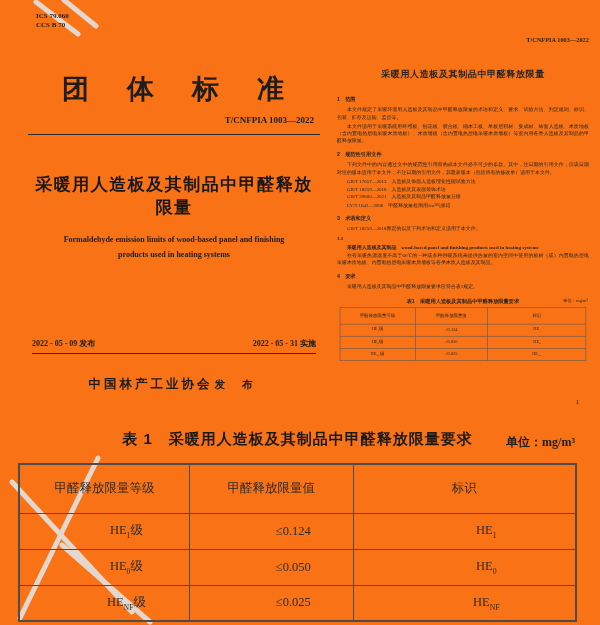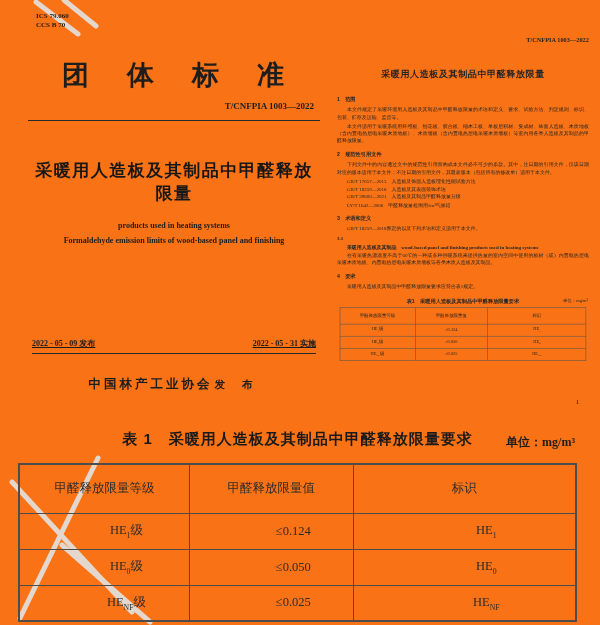--- a/index.html
+++ b/index.html
@@ -5,30 +5,30 @@
   * { margin:0; padding:0; box-sizing:border-box; }
   html,body { width:600px; height:625px; background:#ffffff; }
   body { font-family:"Liberation Serif", serif; color:#1d1d1d; }
   .canvas { position:relative; width:600px; height:625px; overflow:hidden; background:#f97316; }
   .wm { position:absolute; inset:0; z-index:0; }
   .layer { position:absolute; z-index:1; }
 
   
   .cover { left:28px; top:12px; width:292px; height:396px; }
   .ics { font-size:7px; font-weight:bold; line-height:1.35; padding-left:8px; }
-  .doc-type { margin-top:26px; text-align:center; font-size:27px; font-weight:bold;
+  .doc-type { margin-top:40px; text-align:center; font-size:27px; font-weight:bold;
               letter-spacing:38px; padding-left:34px; white-space:nowrap;
               font-family:Liberation Sans, sans-serif; }
   .std-no { text-align:right; font-weight:bold; font-size:9px; margin-top:8px; padding-right:6px; }
   .cover-rule { border-top:1.3px solid #2a2a2a; margin-top:9px; }
   .cover-title { margin-top:38px; text-align:center; font-size:17px; font-weight:bold;
                  letter-spacing:1.5px; font-family:"Liberation Sans", sans-serif; color:#171717; }
   .cover-en { margin-top:13px; text-align:center; font-size:8px; font-weight:bold; line-height:1.9; }
   .dates { position:absolute; top:326px; left:4px; right:4px; display:flex;
-           justify-content:space-between; font-size:8px; font-weight:bold;text-decoration:underline; }
+           justify-content:space-between; font-size:8px; font-weight:bold; }
   .dates-rule { position:absolute; top:341px; left:4px; right:4px; border-top:1.3px solid #2a2a2a; }
   .publisher-line { position:absolute; top:364px; left:0; width:100%; text-align:center;
                     font-size:12.5px; font-weight:bold; letter-spacing:3px;
                     font-family:"Liberation Sans", sans-serif; }
   .publisher-line .pub-label { margin-left:2px; letter-spacing:7px; font-size:10.5px; }
 
   
   .page1 { left:337px; top:12px; width:252px; height:396px; }
   .p1-inner { width:458px; height:712px; transform:scale(0.55); transform-origin:top left;
               font-size:9px; line-height:1.5; text-align:justify; color:#242424; }
@@ -85,22 +85,22 @@
   <section class="layer cover">
     <div class="ics">
       <div>ICS 79.060</div>
       <div>CCS B 70</div>
     </div>
     <div class="doc-type">团体标准</div>
     <div class="std-no">T/CNFPIA 1003—2022</div>
     <div class="cover-rule"></div>
     <h1 class="cover-title">采暖用人造板及其制品中甲醛释放限量</h1>
     <div class="cover-en">
+      <div>Formaldehyde emission limits of wood-based panel and finishing</div>
       <div>products used in heating systems</div>
-      <div>Formaldehyde emission limits of wood-based panel and finishing</div>
     </div>
     <div class="dates">
       <span>2022 - 05 - 09 发布</span>
       <span>2022 - 05 - 31 实施</span>
     </div>
     <div class="dates-rule"></div>
     <div class="publisher-line">
       <span>中国林产工业协会</span><span class="pub-label">发 布</span>
     </div>
   </section>

